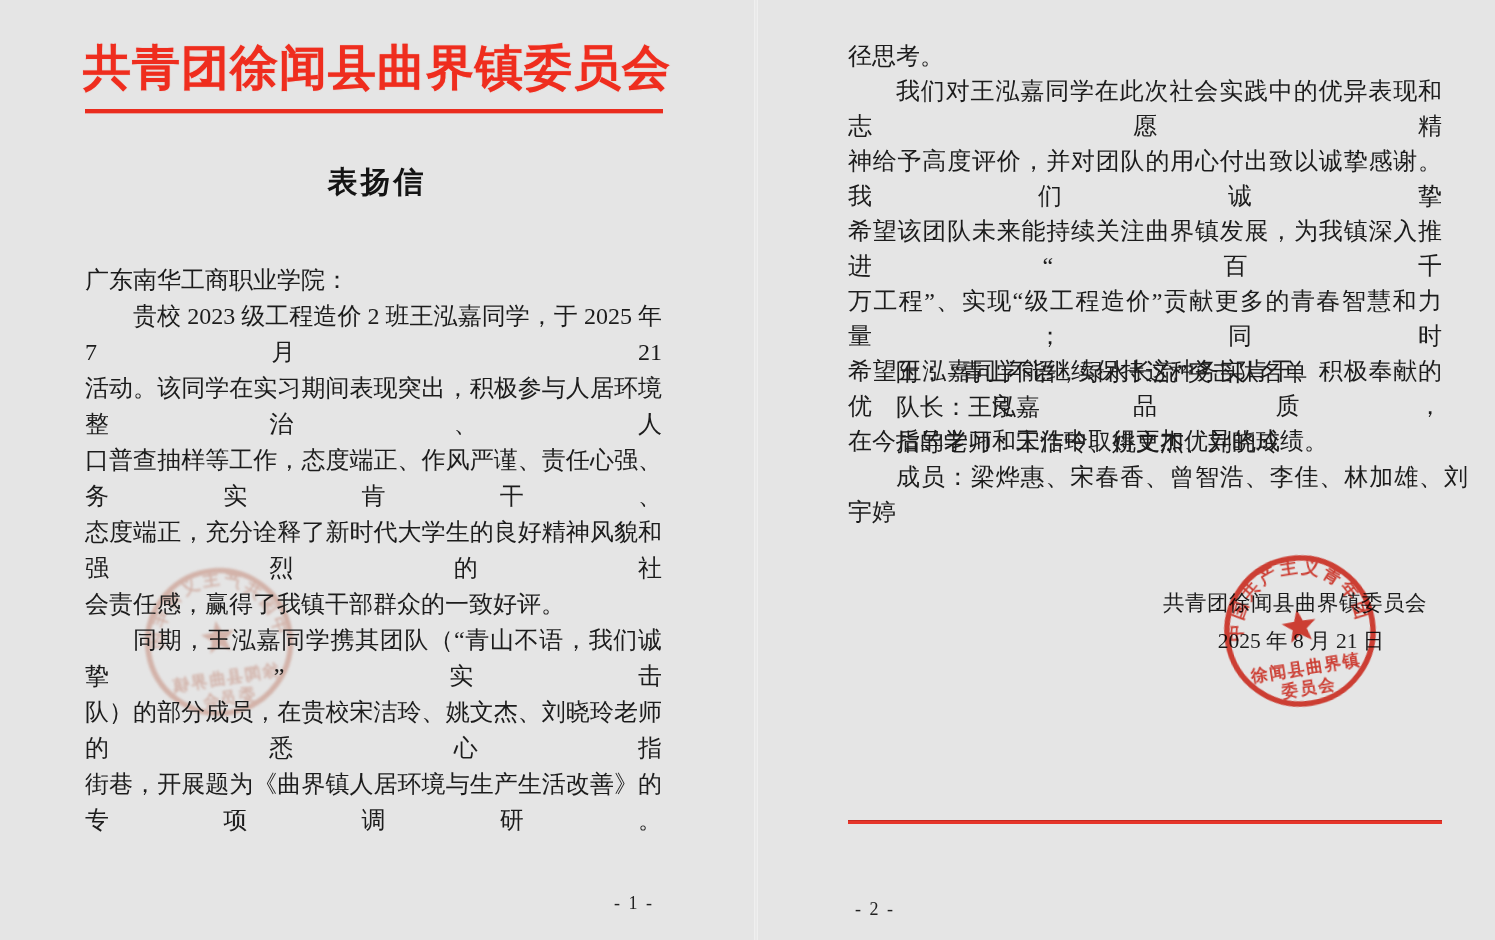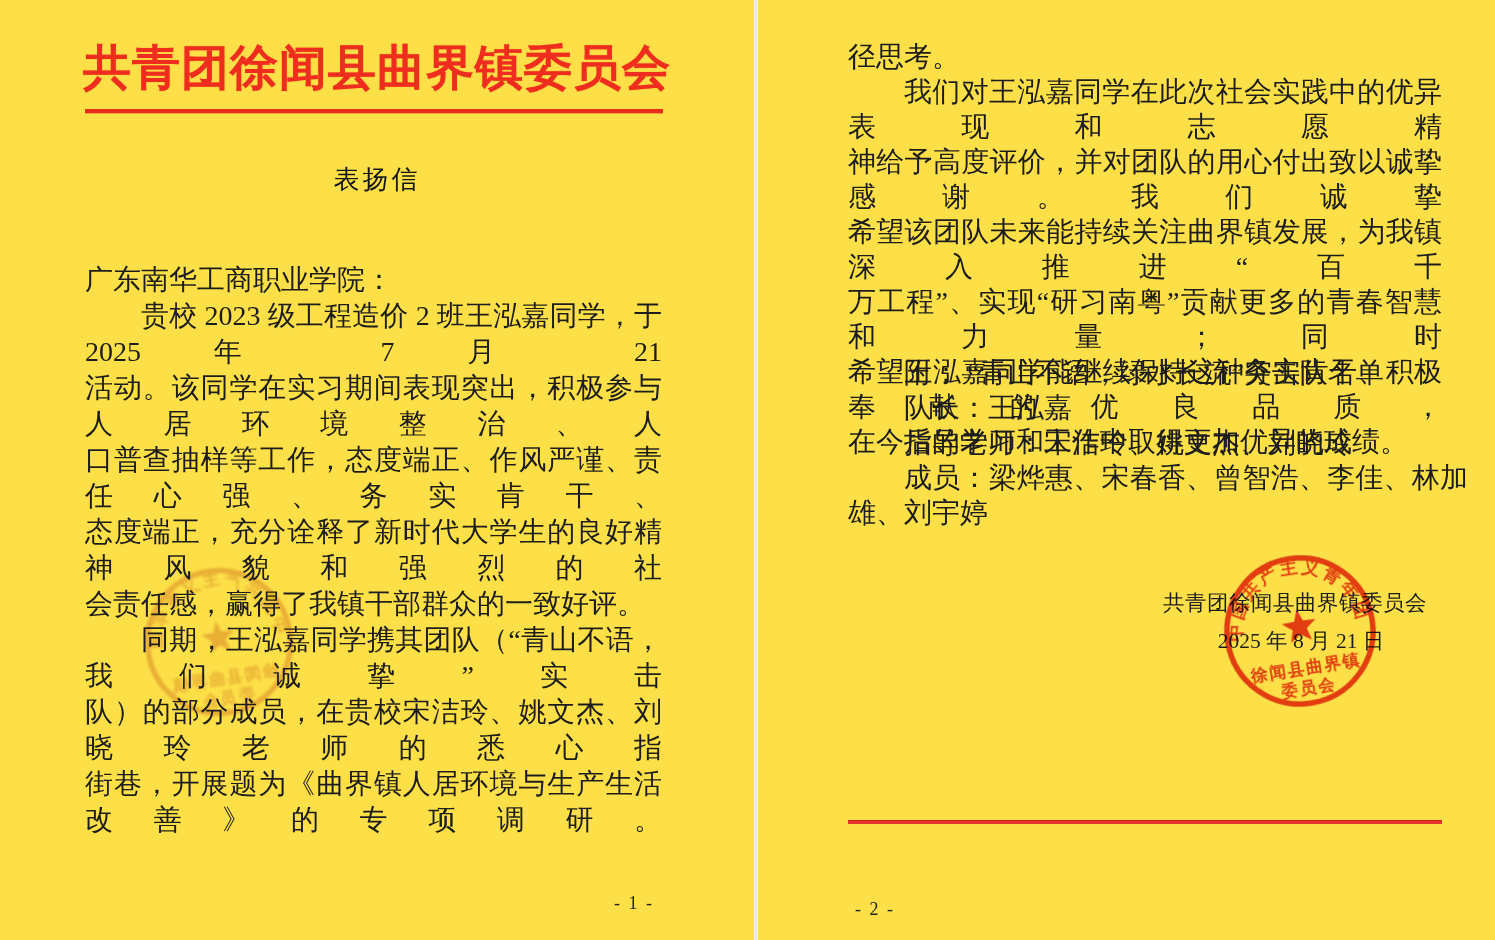--- a/index.html
+++ b/index.html
@@ -1,30 +1,30 @@
 <!DOCTYPE html>
 <html><head>
 <meta charset="utf-8">
 <style>
   html,body{margin:0;padding:0;background:#ffffff;}
   .canvas{position:relative;width:1495px;height:940px;background:#fdfdfd;overflow:hidden;
           font-family:"Liberation Serif","DejaVu Serif",serif;color:#1c1c1c;}
-  .page{position:absolute;top:0;height:940px;background:#fde047;}
+  .page{position:absolute;top:0;height:940px;background:#e5e5e5;}
   .page1{left:0;width:754px;}
   .page2{left:758px;width:737px;}
   .pagegap{position:absolute;left:754px;top:0;width:4px;height:940px;
            background:linear-gradient(90deg,#f2f2f2,#e6e6e6,#f2f2f2);}
   .header-title{position:absolute;left:0;top:36px;width:100%;text-align:center;
                 font-size:48px;font-weight:700;color:#ef2d1e;letter-spacing:1px;
                 text-shadow:0 0 1px rgba(239,45,30,.55);}
   .header-underline{position:absolute;left:85px;top:109px;width:578px;height:4px;
                 background:#ea2c1e;box-shadow:0 1px 0 rgba(234,44,30,.35);}
   .letter-title{position:absolute;left:0;top:162px;width:100%;text-align:center;
-                font-size:26px;font-weight:400;color:#141414;letter-spacing:3px;}
-  .lines{position:absolute;font-size:28px;}
+                font-size:30px;font-weight:700;color:#141414;letter-spacing:3px;}
+  .lines{position:absolute;font-size:24px;}
   .p1-lines{left:85px;top:262px;width:577px;line-height:36px;}
   .p2-lines{left:90px;top:39px;width:594px;line-height:35px;}
   .p2-attach{left:90px;top:355px;width:620px;line-height:35px;}
   .p2-attach .tline{text-indent:2em;}
   .tline{text-align:justify;text-align-last:left;white-space:normal;}
   .tline.ind{text-indent:2em;}
   .tline.str{text-align-last:justify;}
   .sig-org{position:absolute;right:68px;top:588px;font-size:21.5px;letter-spacing:.5px;}
   .sig-date{position:absolute;right:68px;top:626px;width:252px;text-align:center;font-size:21.5px;}
   .redline{position:absolute;left:90px;top:820px;width:594px;height:4px;background:#e6352a;
@@ -76,21 +76,21 @@
   </div>
 
   <div class="pagegap"></div>
 
   <div class="page page2">
     <div class="lines p2-lines">
         <div class="tline">径思考。</div>
         <div class="tline ind str">我们对王泓嘉同学在此次社会实践中的优异表现和志愿精</div>
         <div class="tline str">神给予高度评价，并对团队的用心付出致以诚挚感谢。我们诚挚</div>
         <div class="tline str">希望该团队未来能持续关注曲界镇发展，为我镇深入推进“百千</div>
-        <div class="tline str">万工程”、实现“研习南粤”贡献更多的青春智慧和力量；同时</div>
+        <div class="tline str">万工程”、实现“级工程造价”贡献更多的青春智慧和力量；同时</div>
         <div class="tline str">希望王泓嘉同学能继续保持这种务实肯干、积极奉献的优良品质，</div>
         <div class="tline">在今后的学习和工作中取得更加优异的成绩。</div>
       </div>
 
     <div class="lines p2-attach">
         <div class="tline">附： “青山不语，绿水长流”突击队名单</div>
         <div class="tline">队长：王泓嘉</div>
         <div class="tline">指导老师：宋洁玲、姚文杰、刘晓玲</div>
         <div class="tline">成员：梁烨惠、宋春香、曾智浩、李佳、林加雄、刘宇婷</div>
       </div>

